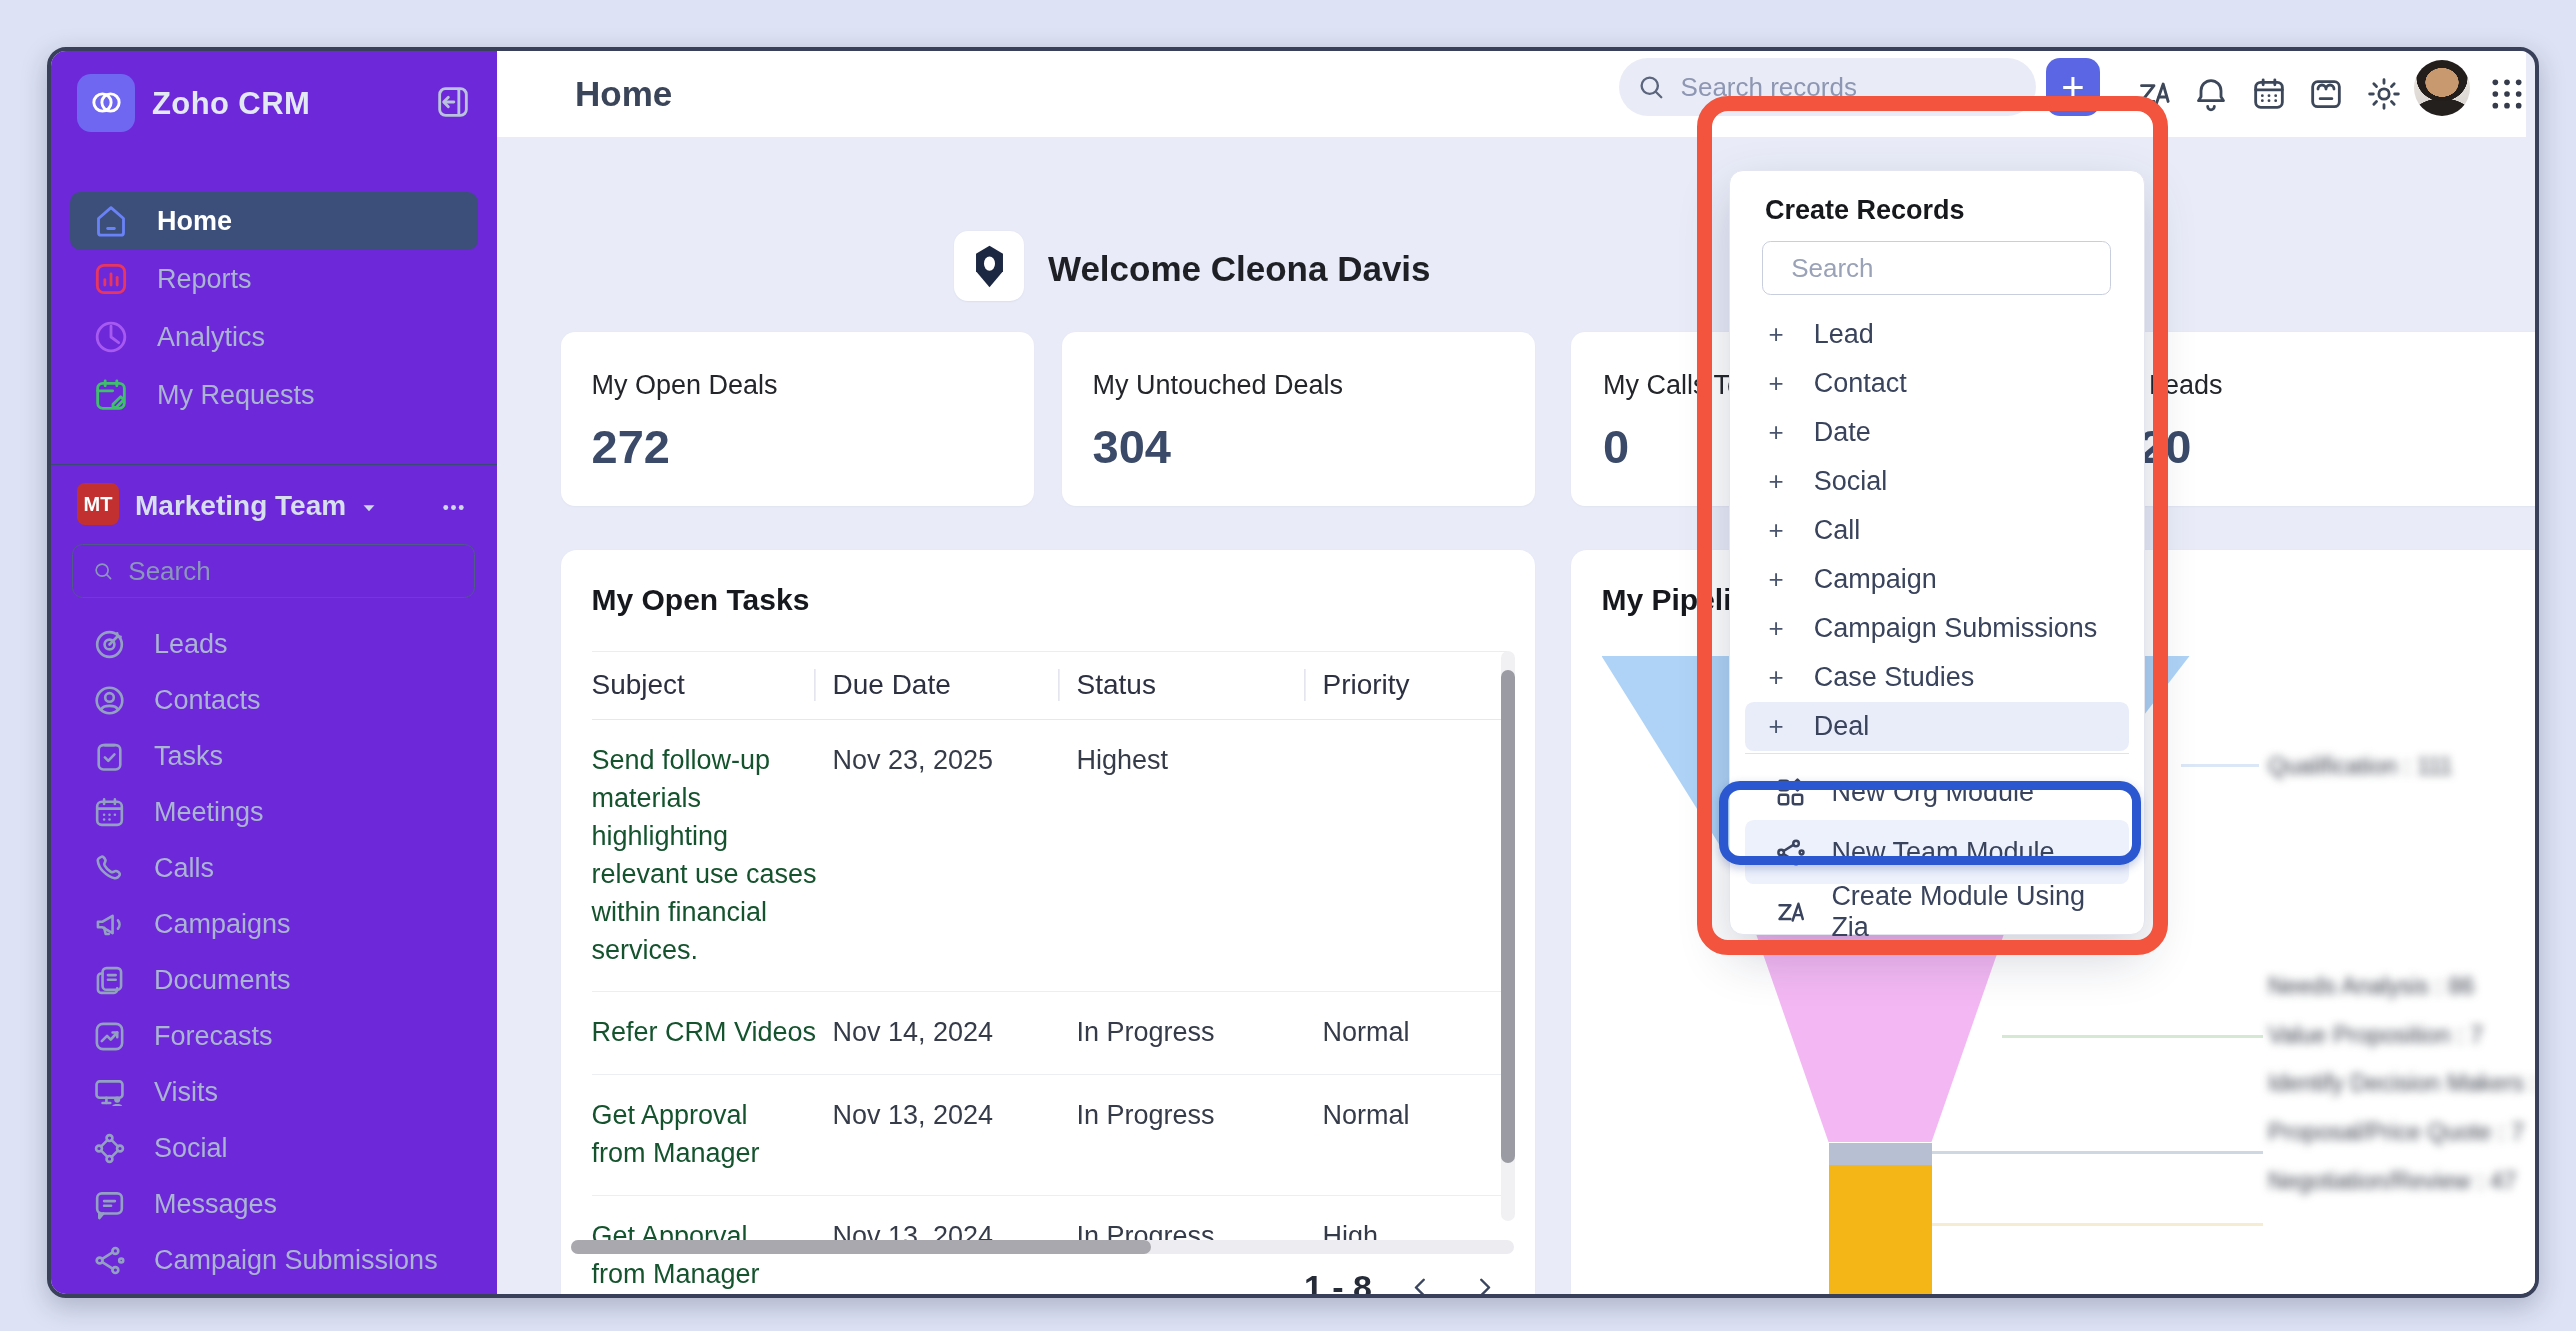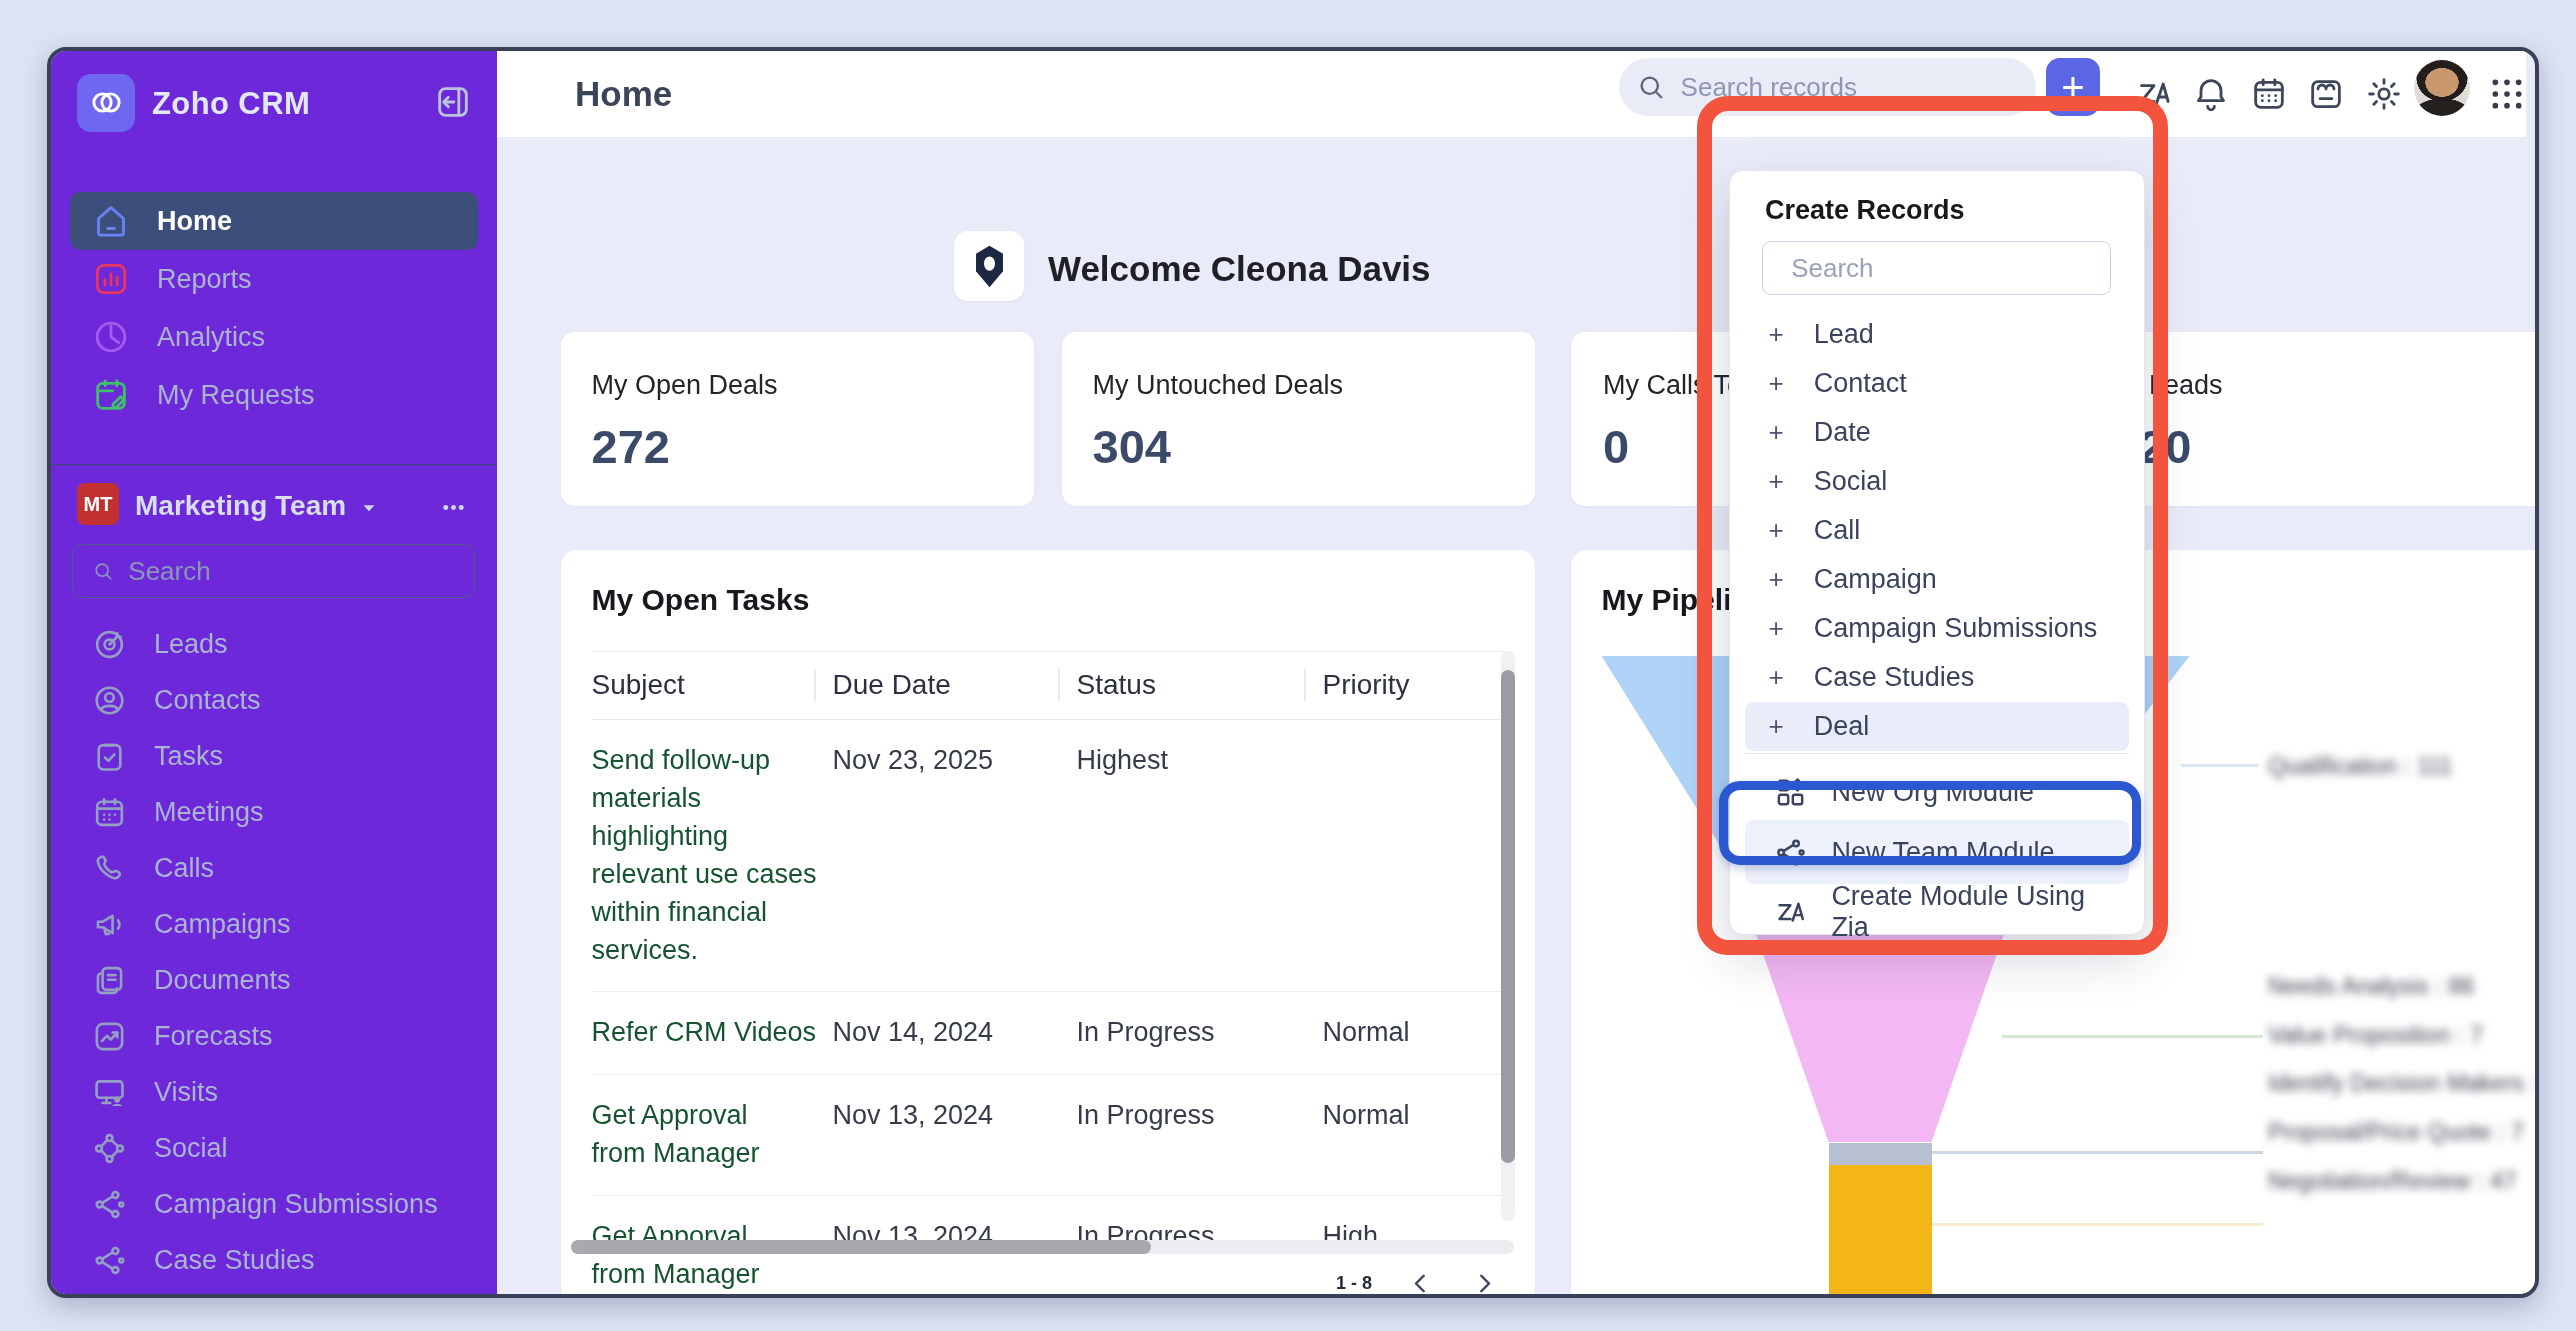--- a/index.html
+++ b/index.html
@@ -67,21 +67,21 @@
   .thead .th{font-size:28px;color:#2c3040;}
   .thead .th.sep{background:linear-gradient(#e3e6ee,#e3e6ee) left center/1.7px 45px no-repeat;padding-left:19px;margin-left:-19px;}
   .trow{display:grid;grid-template-columns:241px 244px 246px 166px;padding:21px 0 22.7px 0;border-bottom:0.9px solid #ebeef3;}
   .trow .cell{font-size:27px;color:#363b49;line-height:38px;}
   .trow .subj{color:#14532d;white-space:pre-line;cursor:pointer;}
   .vscroll{position:absolute;left:940px;top:101px;width:14px;height:570px;background:#f1f1f4;border-radius:7px;}
   .vscroll .thumb{position:absolute;left:0;top:19px;width:14px;height:493px;background:#9b9ba3;border-radius:7px;}
   .hscroll{position:absolute;left:9.6px;top:690px;width:943px;height:14px;background:#ededf1;border-radius:7px;}
   .hscroll .thumb{position:absolute;left:0;top:0;width:580px;height:14px;background:#a8a8ae;border-radius:7px;}
   .pager{position:absolute;right:35px;top:718px;display:flex;align-items:center;gap:33px;}
-  .pager .range{font-size:18px;font-weight:700;color:#262b38;}
+  .pager .range{font-size:34px;font-weight:700;color:#262b38;}
   .pager .chev{width:31px;height:31px;color:#3a455f;cursor:pointer;background:none;border:0;padding:0;}
 
   
   .shape{position:absolute;}
   .blur-label{position:absolute;left:697px;font-size:23.5px;color:#3c424e;filter:blur(4.4px);transform:translateY(-50%);white-space:nowrap;}
   .conn{position:absolute;height:2.6px;}
 
   
   .popup{position:absolute;left:1678px;top:119px;width:414px;height:763px;background:#fff;border:0.9px solid #e3e6ef;border-radius:14px;
          box-shadow:0 21px 52px rgba(25,35,70,.20);z-index:20;}
@@ -292,20 +292,30 @@
             <span class="icn" style="color:#93a0c2;width:37px;height:37px">
               <svg viewBox="0 0 24 24" fill="none" stroke="currentColor" stroke-width="1.7" stroke-linecap="round" stroke-linejoin="round">
                 <circle cx="12" cy="5.2" r="1.9"></circle>
                 <circle cx="5.2" cy="12" r="1.9"></circle>
                 <circle cx="18.8" cy="12" r="1.9"></circle>
                 <circle cx="12" cy="18.8" r="1.9"></circle>
                 <path d="M10.6 6.6 6.6 10.6M13.4 6.6l4 4M6.6 13.4l4 4M17.4 13.4l-4 4"></path>
               </svg>
             </span>
             <span class="lbl">Social</span>
+          </div>
+          <div class="snav-item" style="height: 56px;">
+            <span class="icn" style="color:#93a0c2;width:37px;height:37px">
+              <svg viewBox="0 0 24 24" fill="none" stroke="currentColor" stroke-width="1.7" stroke-linecap="round" stroke-linejoin="round">
+                <rect x="4" y="4.8" width="16" height="13" rx="3"></rect>
+                <path d="M8 17.8l-2.6 3v-3"></path>
+                <path d="M8.5 9.8h7M8.5 12.8h4.5"></path>
+              </svg>
+            </span>
+            <span class="lbl">Messages</span>
           </div>
           <div class="snav-item" style="height: 56px;">
             <span class="icn" style="color:#93a0c2;width:37px;height:37px">
               <svg viewBox="0 0 24 24" fill="none" stroke="currentColor" stroke-width="1.7" stroke-linecap="round" stroke-linejoin="round">
                 <circle cx="5.6" cy="12" r="1.9"></circle>
                 <circle cx="15.8" cy="5.8" r="1.9"></circle>
                 <circle cx="15.8" cy="18.2" r="1.9"></circle>
                 <circle cx="19.6" cy="12" r="1.3"></circle>
                 <path d="M7.3 11 14 6.8M7.3 13 14 17.2"></path>
               </svg>

